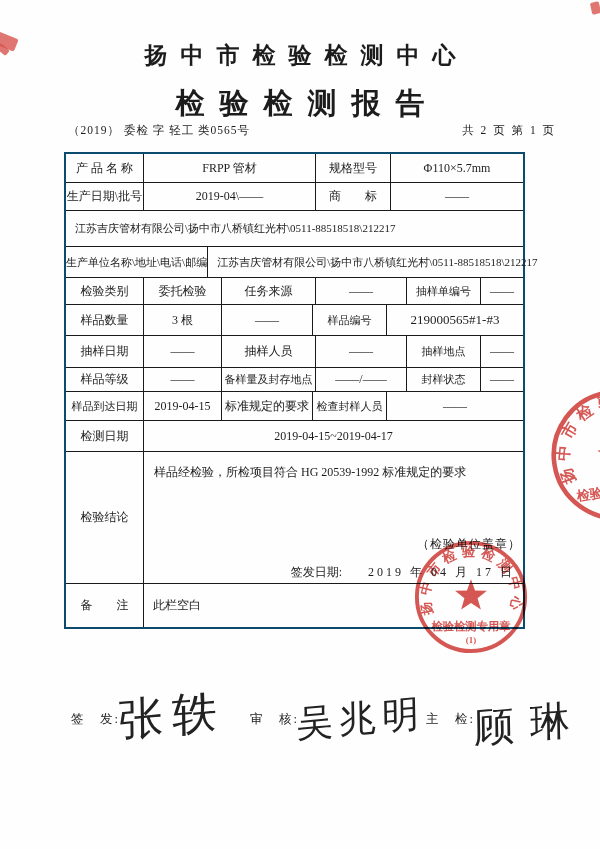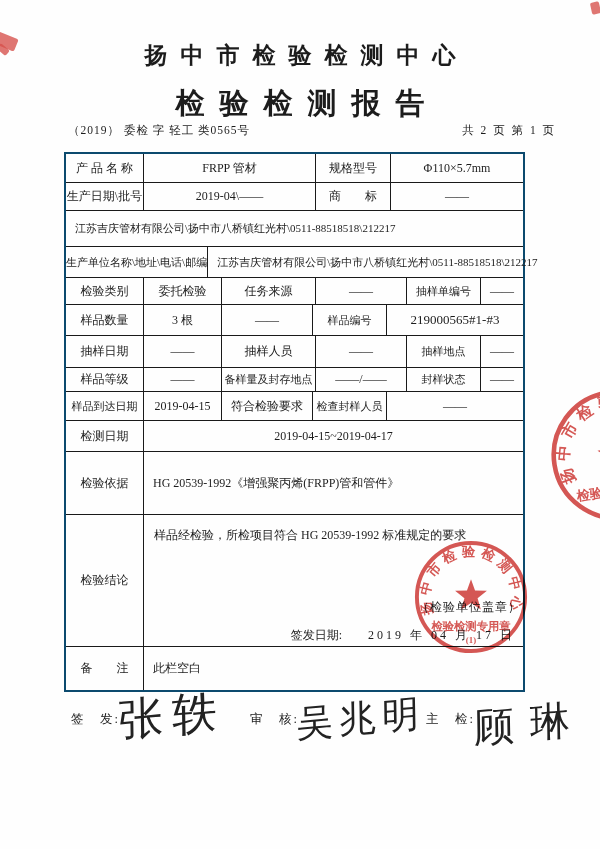--- a/index.html
+++ b/index.html
@@ -127,34 +127,30 @@
       <div class="tcell" style="width:78px">——</div>
       <div class="tcell small" style="width:94px">备样量及封存地点</div>
       <div class="tcell" style="width:91px">——/——</div>
       <div class="tcell small" style="width:74px">封样状态</div>
       <div class="tcell" style="flex:1">——</div>
     </div>
 
     <div class="trow" style="height:29px">
       <div class="tcell small" style="width:78px">样品到达日期</div>
       <div class="tcell" style="width:78px">2019-04-15</div>
-      <div class="tcell" style="width:91px">符合检验要求</div>
+      <div class="tcell" style="width:91px">标准规定的要求</div>
       <div class="tcell small" style="width:74px">检查封样人员</div>
       <div class="tcell" style="flex:1">——</div>
     </div>
 
     <div class="trow" style="height:31px">
       <div class="tcell" style="width:78px">检测日期</div>
       <div class="tcell" style="flex:1">2019-04-15~2019-04-17</div>
     </div>
 
-    <div class="trow" style="height:63px">
-      <div class="tcell" style="width:78px">检验依据</div>
-      <div class="tcell left" style="flex:1">HG 20539-1992《增强聚丙烯(FRPP)管和管件》</div>
-    </div>
 
     <div class="trow" style="height:132px">
       <div class="tcell" style="width:78px">检验结论</div>
       <div class="tcell conclusion-cell" style="flex:1">
         <div class="conclusion-text">样品经检验，所检项目符合 HG 20539-1992 标准规定的要求</div>
         <div class="seal-hint">（检验单位盖章）</div>
         <div class="issue-line">
           <span class="lbl">签发日期:</span><span class="dt">2019 年 04 月 17 日</span>
         </div>
       </div>

